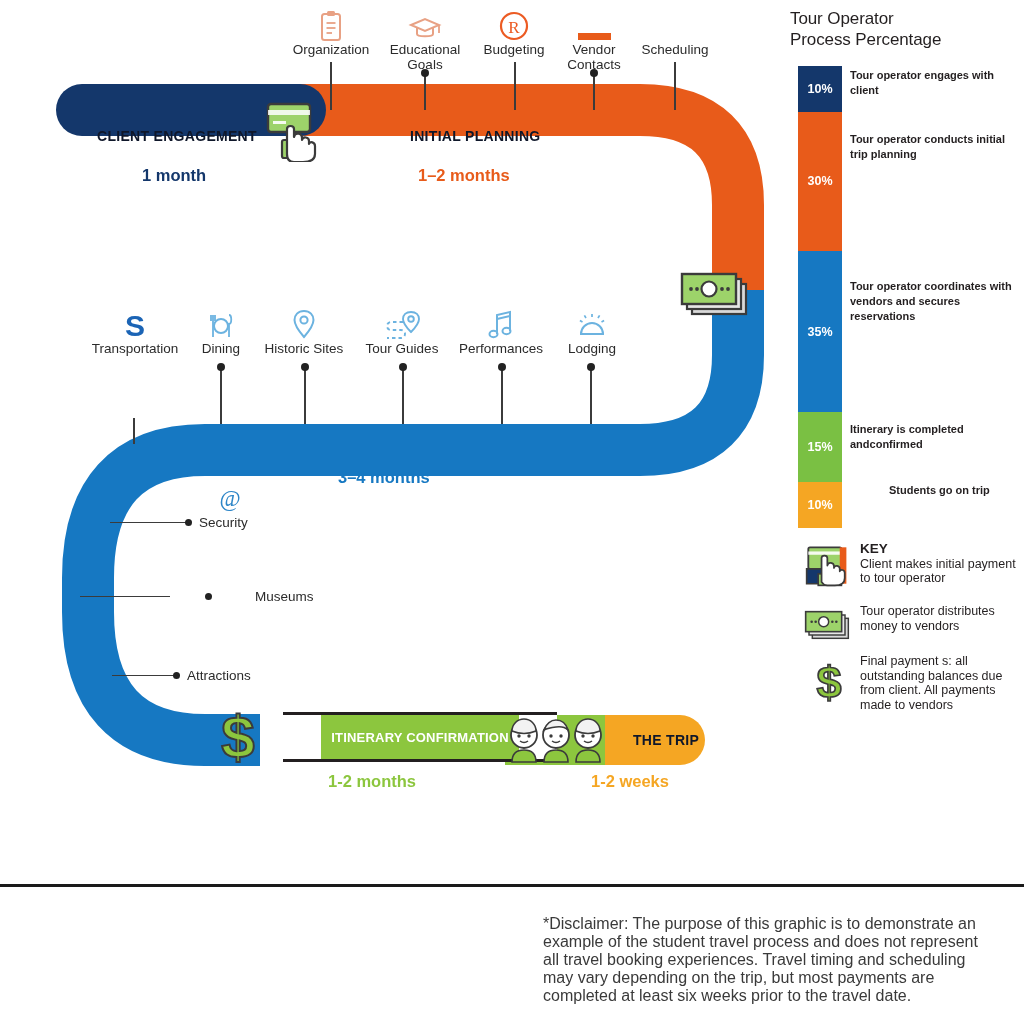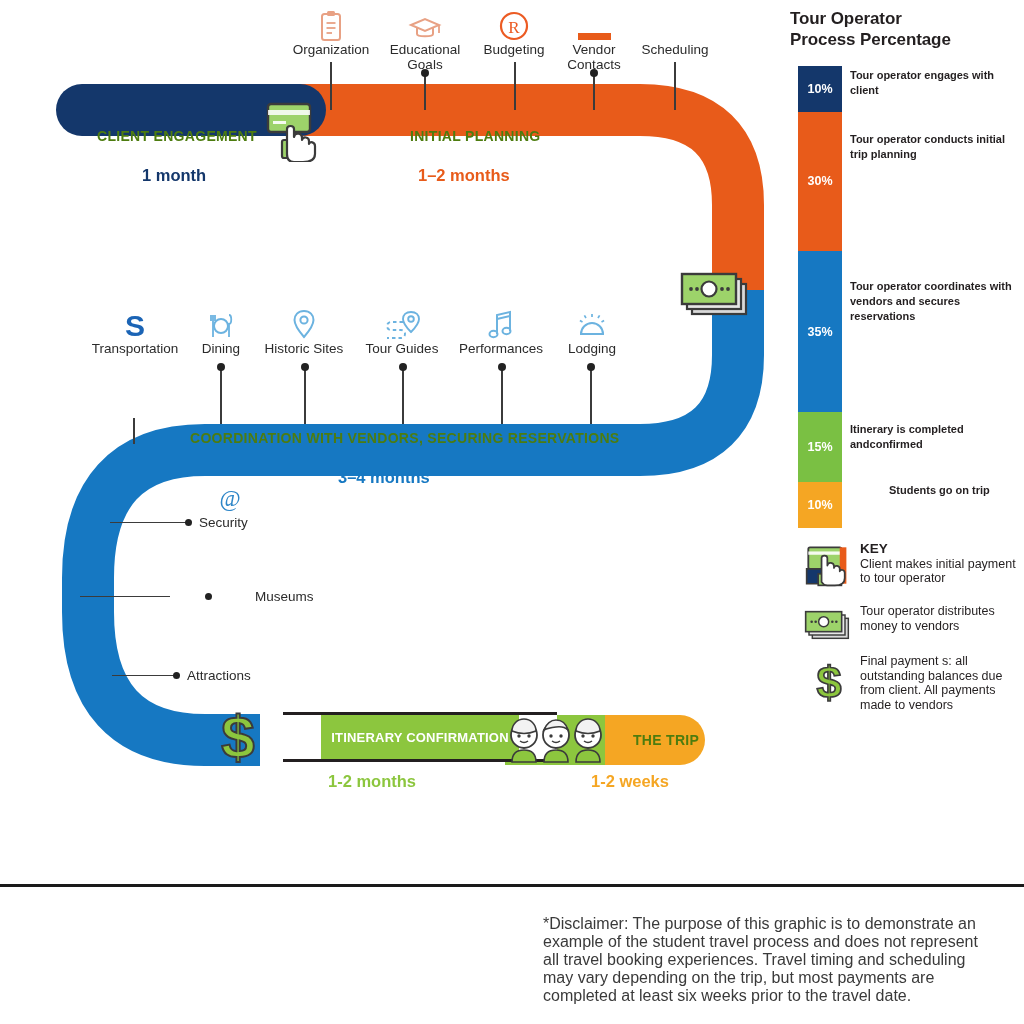--- a/index.html
+++ b/index.html
@@ -23,21 +23,21 @@
   .icon-col .cap{font-size:13.5px;line-height:15px;color:#2b2b2b;white-space:pre-line;}
 
   .stem{position:absolute;background:#3b3b3b;width:2px;}
   .stem.dotted::after{
     content:"";position:absolute;left:-3px;top:-7px;width:8px;height:8px;
     border-radius:50%;background:#222;
   }
 
   
   .ribbon-label{
-    position:absolute;color:#4d7c0f;font-weight:bold;letter-spacing:.3px;
+    position:absolute;color:#0f172a;font-weight:bold;letter-spacing:.3px;
     font-size:14px;white-space:nowrap;
   }
   .dur{
     position:absolute;font-weight:bold;font-size:16.5px;white-space:nowrap;
   }
 
   
   .v-col{position:absolute;text-align:center;}
   .v-col .glyph{height:36px;display:flex;align-items:flex-end;justify-content:center;}
   .v-col .cap{font-size:13.5px;line-height:15px;color:#2b2b2b;white-space:nowrap;}
@@ -57,21 +57,21 @@
   }
   #itin-fill{
     position:absolute;left:38px;top:0;width:198px;height:100%;background:#8cc63e;
     display:flex;align-items:center;justify-content:center;
   }
   #itin-fill span{color:#ffffff;font-weight:bold;font-size:13px;letter-spacing:.2px;}
 
   
   #legend{position:absolute;left:790px;top:8px;width:226px;}
   #legend h1{
-    margin:0;font-size:17px;line-height:21px;font-weight:bold;color:#231f20;
+    margin:0;font-size:17px;line-height:21px;font-weight:normal;color:#231f20;
     letter-spacing:-.1px;
   }
   #pctbar{position:absolute;left:798px;top:66px;width:44px;height:462px;}
   .seg{position:relative;width:100%;display:flex;align-items:center;justify-content:center;}
   .seg span{color:#ffffff;font-weight:bold;font-size:12.5px;}
   .seg-note{
     position:absolute;left:44px;width:170px;font-size:11px;line-height:15px;
     font-weight:bold;color:#231f20;padding-left:8px;box-sizing:border-box;
   }
 
@@ -262,21 +262,20 @@
     <div class="cap">Lodging</div>
   </div>
 
   <div class="stem dotted" style="left:220px;top:370px;height:54px;"></div>
   <div class="stem dotted" style="left:304px;top:370px;height:54px;"></div>
   <div class="stem dotted" style="left:402px;top:370px;height:54px;"></div>
   <div class="stem dotted" style="left:501px;top:370px;height:54px;"></div>
   <div class="stem dotted" style="left:590px;top:370px;height:54px;"></div>
   <div class="stem" style="left:133px;top:418px;height:26px;"></div>
 
-  <div class="ribbon-label" style="left:190px;top:430px;">COORDINATION WITH VENDORS, SECURING RESERVATIONS</div>
   <div class="dur" style="left:338px;top:468px;color:#1678c2;">3–4 months</div>
 
   <div class="abs" style="left:216px;top:484px;">
     <svg width="28" height="28" viewBox="0 0 28 28">
       <text x="14" y="22" text-anchor="middle" font-family="Liberation Serif, serif" font-size="23" fill="#2e86c8">@</text>
     </svg>
   </div>
 
   <div class="branch" style="left:110px;top:515px;">
     <div class="lead" style="width:76px;"></div>

